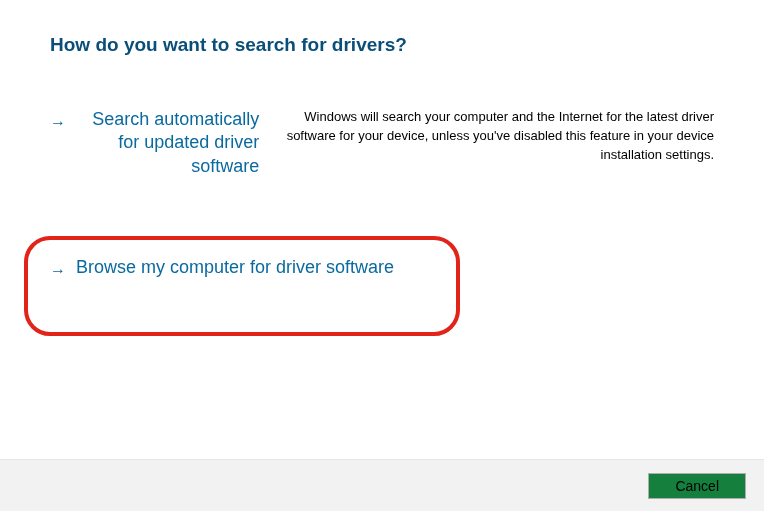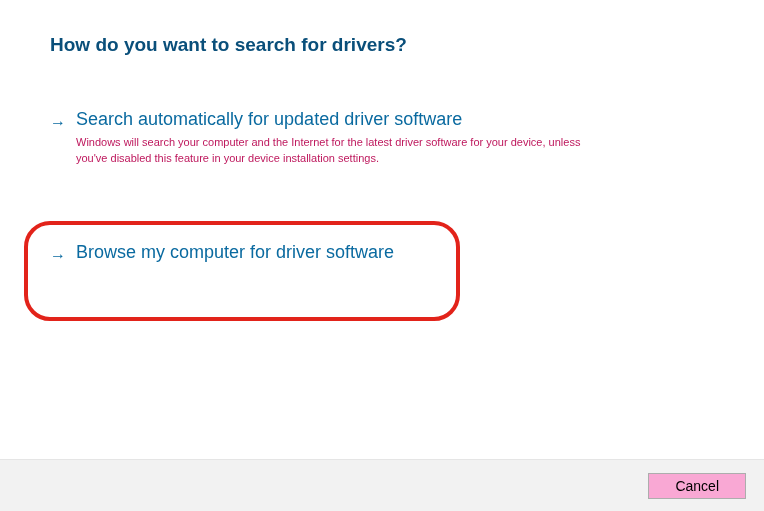--- a/index.html
+++ b/index.html
@@ -33,32 +33,33 @@
     }
     .option .arrow-icon {
       color: #0a6aa0;
       font-size: 16px;
       margin-right: 10px;
       margin-top: 4px;
       flex-shrink: 0;
     }
     .option-text {
       display: flex;
-      flex-direction: column;
+      flex-direction: row;
+      text-align: right;
     }
     .option-title {
       font-size: 18px;
       font-weight: 400;
       color: #0a6aa0;
       line-height: 1.3;
       margin-bottom: 4px;
     }
     .option-desc {
-      font-size: 11px;
-      color: #be185d;
+      font-size: 13px;
+      color: #000000;
       line-height: 1.45;
       max-width: 520px;
     }
     .option-browse-wrapper {
       position: relative;
       display: inline-block;
       margin-top: 28px;
     }
     .highlight-ring {
       position: absolute;
@@ -77,21 +78,21 @@
       right: 0;
       height: 52px;
       background: #f2f2f2;
       border-top: 1px solid #e5e5e5;
       display: flex;
       align-items: center;
       justify-content: flex-end;
       padding-right: 18px;
     }
     .cancel-button {
-      background: #f9a8d4;
+      background: #15803d;
       border: 1px solid #adadad;
       font-family: "Segoe UI", Tahoma, sans-serif;
       font-size: 14px;
       color: #000000;
       padding: 4px 26px;
       cursor: pointer;
     }
   </style>
 </head>
 <body>

